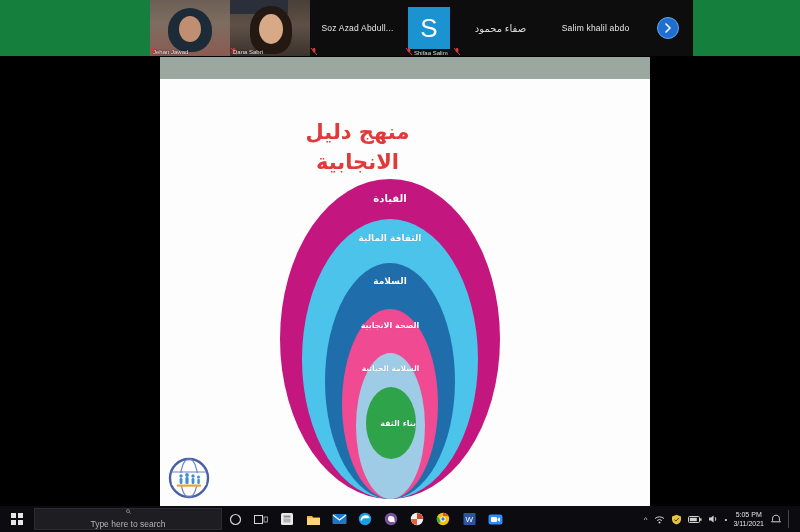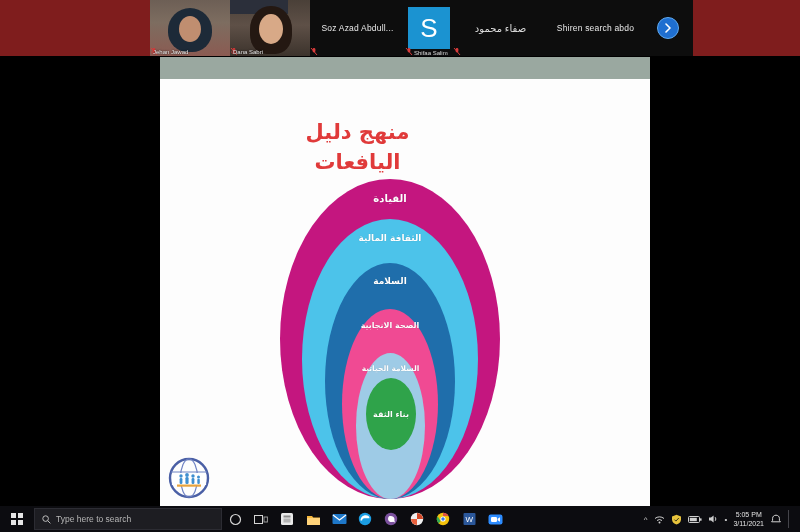--- a/index.html
+++ b/index.html
@@ -1,18 +1,18 @@
 <!DOCTYPE html>
 <html><head>
 <meta charset="utf-8">
 <style>
   html,body{margin:0;padding:0;background:#000;}
   body{width:800px;height:532px;overflow:hidden;
        font-family:"Liberation Sans","DejaVu Sans",sans-serif;}
-  .screen{position:relative;width:800px;height:408px;background:#7f1d1d;}
+  .screen{position:relative;width:800px;height:408px;background:#15803d;}
 
   
   .filmstrip{position:absolute;left:150px;top:0;width:520px;height:56px;
              background:#121212;display:flex;align-items:stretch;}
   .tile{position:relative;height:56px;background:#151515;overflow:hidden;flex:0 0 auto;}
   .tile.video{width:80px;}
   .tile.active{box-shadow:inset 0 0 0 2px #6d8c3a;}
   .tile.named{width:95px;display:flex;align-items:center;justify-content:center;background:#0d0d0d;}
   .tile.avatar-tile{width:48px;display:flex;align-items:center;justify-content:center;background:#0d0d0d;}
   .tile.arrow-tile{width:50px;display:flex;align-items:center;justify-content:center;background:#0d0d0d;}
@@ -61,40 +61,40 @@
   .ov1{left:0;top:0;width:220px;height:320px;background:#c4167f;}
   .ov1 .lab{margin-top:14px;font-size:10px;}
   .ov2{left:22px;top:40px;width:176px;height:280px;background:#4cc3ea;}
   .ov2 .lab{margin-top:14px;}
   .ov3{left:45px;top:84px;width:130px;height:236px;background:#1f6eab;}
   .ov3 .lab{margin-top:13px;}
   .ov4{left:62px;top:130px;width:96px;height:190px;background:#f04a93;}
   .ov4 .lab{margin-top:12px;font-size:8px;}
   .ov5{left:76px;top:174px;width:69px;height:146px;background:#9ecbe6;}
   .ov5 .lab{margin-top:11px;font-size:7.5px;}
-  .ov6{left:86px;top:199px;width:50px;height:72px;background:#2fa34a;align-items:center;}
+  .ov6{left:86px;top:208px;width:50px;height:72px;background:#2fa34a;align-items:center;justify-content:flex-end;}
   .ov6 .lab{margin-top:0;font-size:8px;}
 
   
   .slidelogo{position:absolute;left:8px;bottom:6px;width:42px;height:46px;}
 
   
   .actwin{position:absolute;left:648px;top:452px;width:150px;color:#bdbdbd;}
   .actwin .l1{font-size:10px;color:#d6d6d6;}
   .actwin .l2{font-size:7px;color:#8f8f8f;margin-top:2px;}
 
   
   .taskbar{position:absolute;left:0;top:506px;width:800px;height:26px;background:#0c0c10;
            display:flex;align-items:center;}
   .startbtn{width:34px;height:26px;display:flex;align-items:center;justify-content:center;}
   .winlogo{width:12px;height:12px;display:grid;grid-template-columns:1fr 1fr;
            grid-template-rows:1fr 1fr;gap:1.5px;}
   .winlogo i{background:#e6e6e6;display:block;}
   .searchbox{width:172px;height:20px;background:#1d1d22;border:1px solid #2c2c33;
-             display:flex;align-items:center;gap:5px;padding:0 7px;}
+             display:flex;align-items:center;gap:5px;padding:0 7px;flex-direction:column;}
   .searchbox .txt{font-size:8.5px;color:#b6b6b6;white-space:nowrap;}
   .tbicon{width:26px;height:26px;display:flex;align-items:center;justify-content:center;}
   .tray{margin-left:auto;display:flex;align-items:center;gap:6px;padding-right:6px;}
   .tray .ti{font-size:8px;color:#cfcfcf;}
   .clock{font-size:7px;color:#e2e2e2;line-height:1.35;text-align:center;white-space:nowrap;}
   .shownd{width:5px;height:18px;border-left:1px solid #44444a;}
 </style>
 </head>
 <body>
 
@@ -148,40 +148,40 @@
 
     <div class="tile named">
       <span class="namecenter ar">صفاء محمود</span>
       <svg class="micmute" viewBox="0 0 8 9">
         <rect x="2.6" y="1" width="2.8" height="4.4" rx="1.4" fill="#d83b3b"></rect>
         <line x1="1" y1="1" x2="7" y2="8" stroke="#d83b3b" stroke-width="1"></line>
       </svg>
     </div>
 
     <div class="tile named">
-      <span class="namecenter">Shiren search abdo</span>
+      <span class="namecenter">Salim khalil abdo</span>
     </div>
 
     <div class="tile arrow-tile">
       <div class="arrowbtn">
         <svg width="8" height="10" viewBox="0 0 8 10">
           <path d="M2 1 L6 5 L2 9" stroke="#fff" stroke-width="1.6" fill="none" stroke-linecap="round" stroke-linejoin="round"></path>
         </svg>
       </div>
     </div>
   </div>
 
   <div class="stage">
     <div class="slide">
       <div class="slidetopbar"></div>
       <div class="slidebody">
 
         <div class="sltitle" style="color: rgb(224, 58, 58);">
           <div>منهج دليل</div>
-          <div>اليافعات</div>
+          <div>الانجابية</div>
         </div>
 
         <div class="ovals">
           <div class="oval ov1" style="background: rgb(196, 22, 127);">
             <span class="lab">القيادة</span>
           </div>
           <div class="oval ov2" style="background: rgb(76, 195, 234);">
             <span class="lab">الثقافة المالية</span>
           </div>
           <div class="oval ov3" style="background: rgb(31, 110, 171);">

